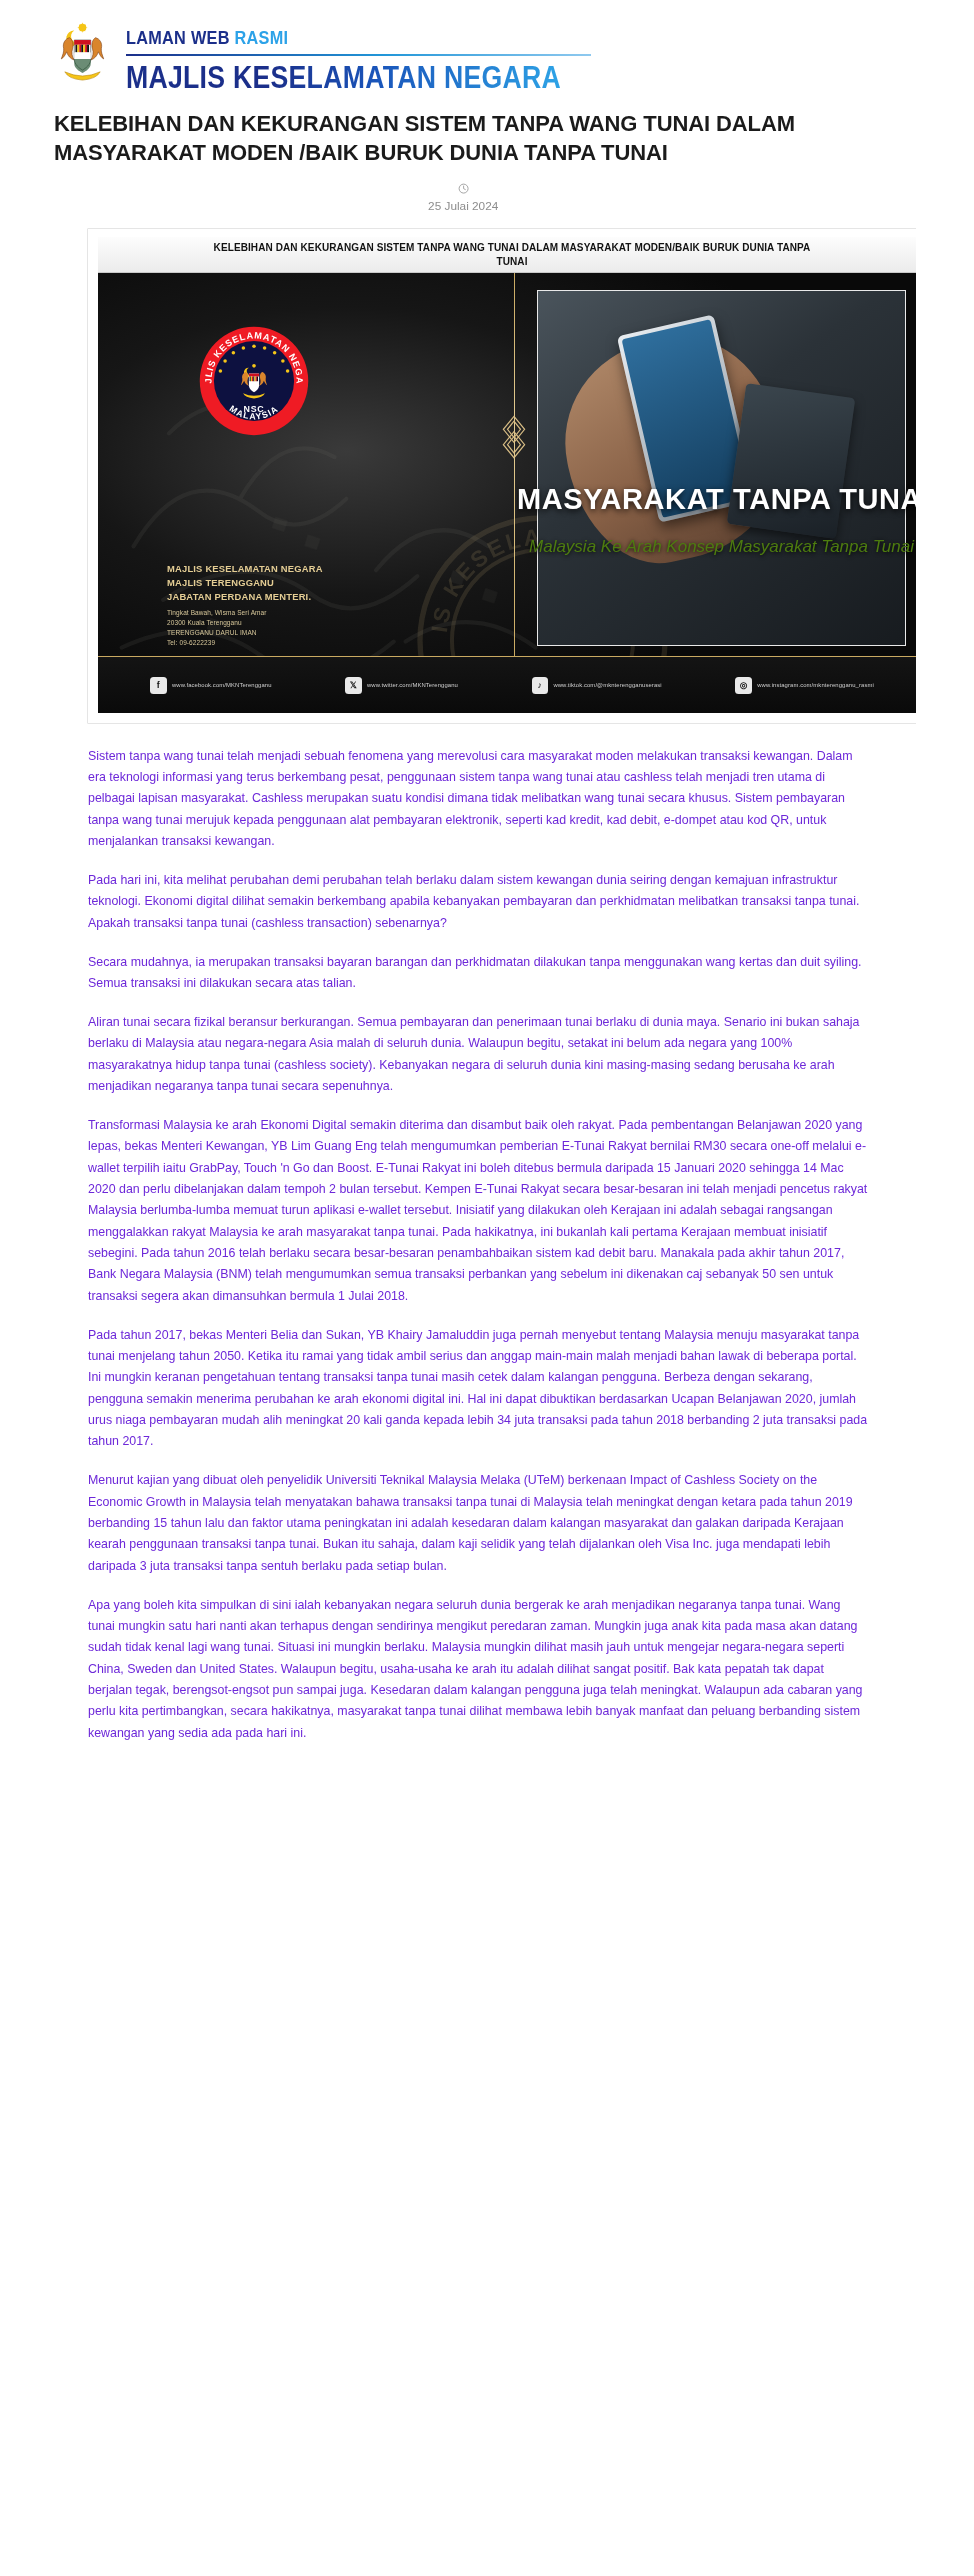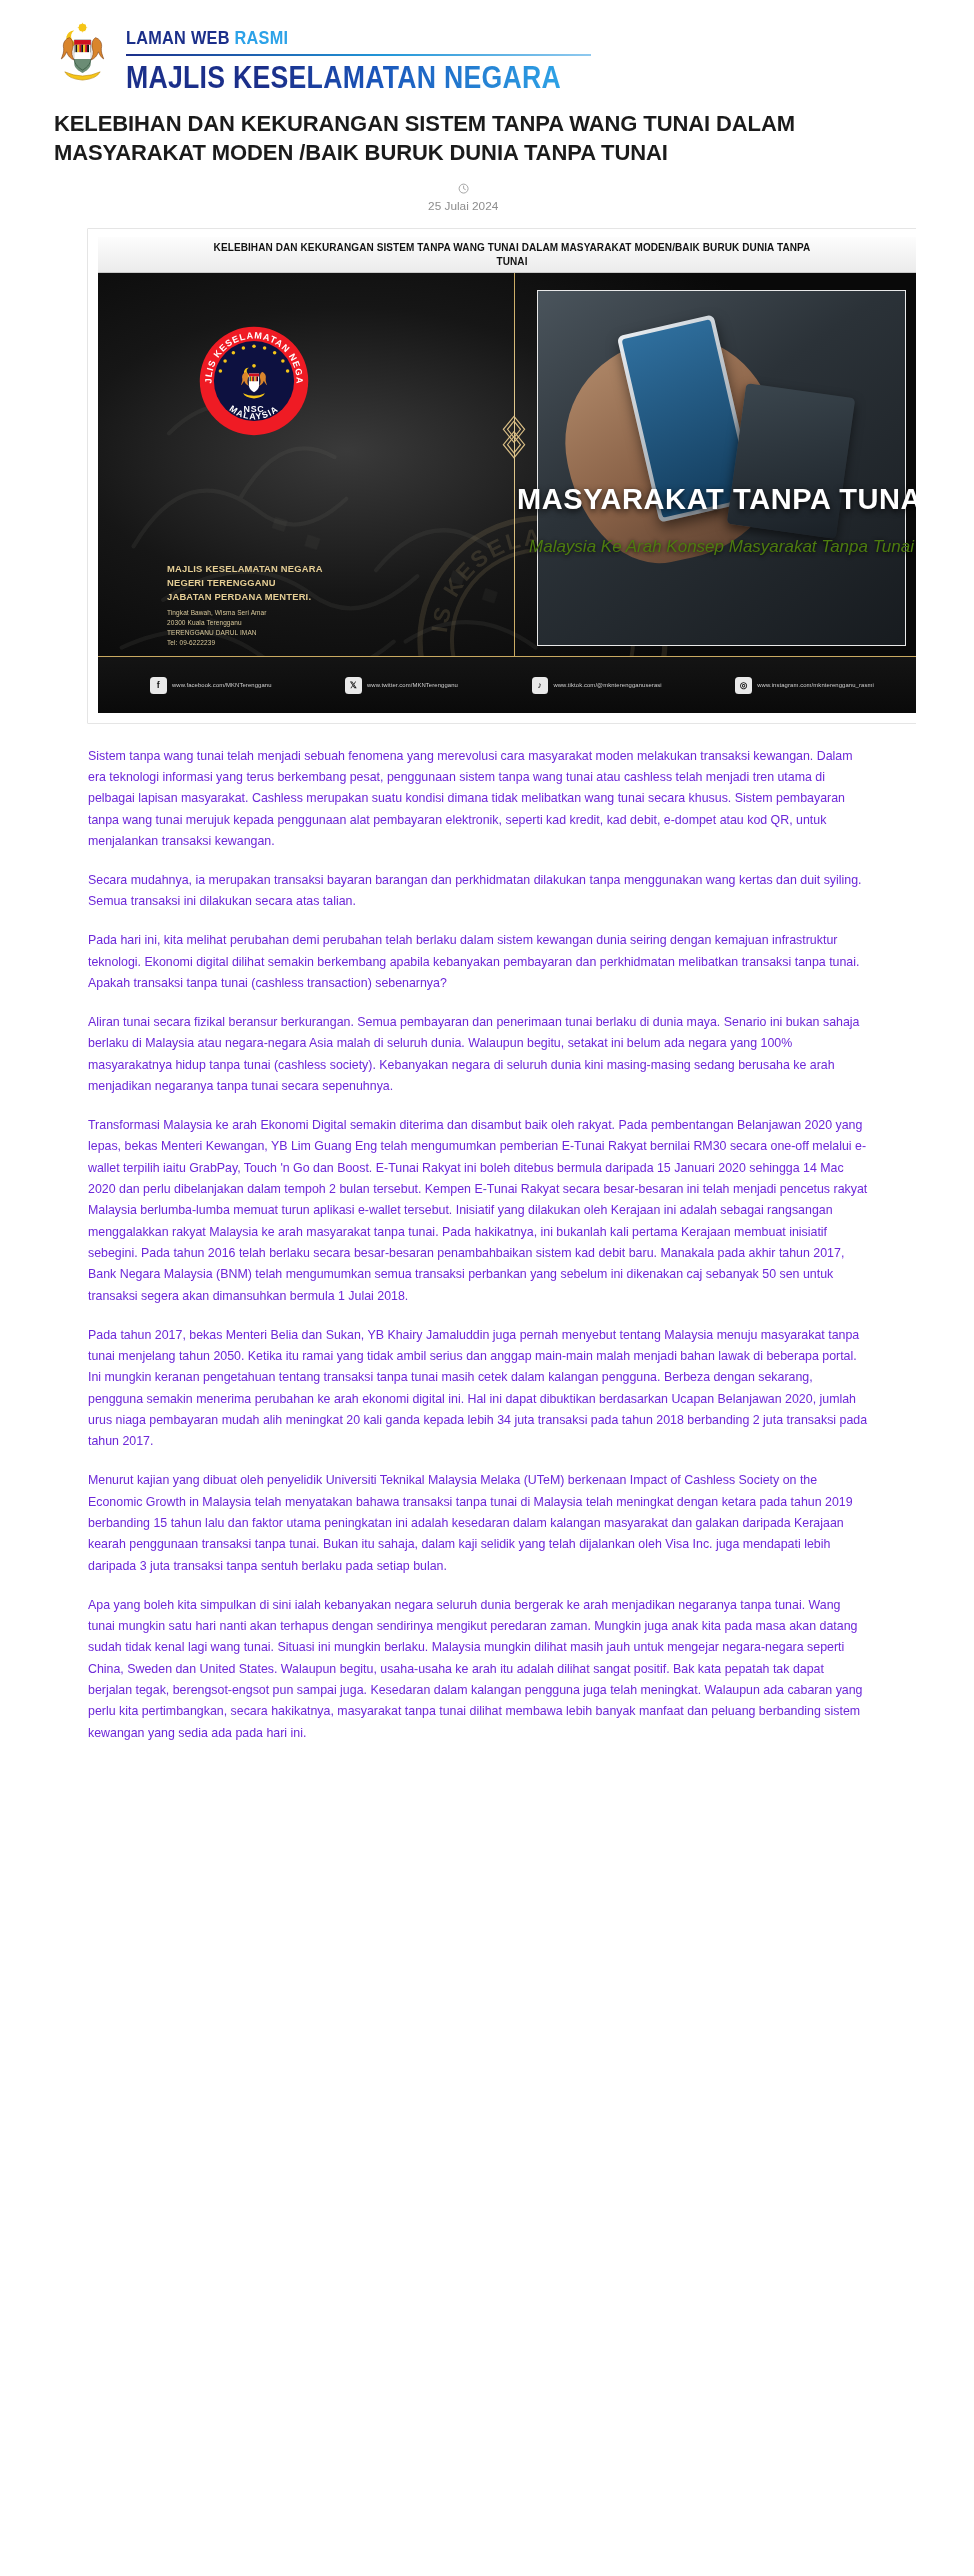--- a/index.html
+++ b/index.html
@@ -482,21 +482,21 @@
             </text>
             <text font-size="17" font-weight="bold" fill="#c9b079" letter-spacing="3">
               <textPath href="#gArcBot" startOffset="50%" text-anchor="middle">MALAYSIA</textPath>
             </text>
             <text x="95" y="150" font-size="17" font-weight="bold" fill="#c9b079" text-anchor="middle">NSC</text>
           </svg>
         </div>
 
         <div class="poster-info">
           <div>MAJLIS KESELAMATAN NEGARA</div>
-          <div>NEGERI TERENGGANU</div>
+          <div>MAJLIS TERENGGANU</div>
           <div>JABATAN PERDANA MENTERI.</div>
           <div class="small" style="white-space:pre-line">Tingkat Bawah, Wisma Seri Amar
 20300 Kuala Terengganu
 TERENGGANU DARUL IMAN
 Tel: 09-6222239</div>
         </div>
 
         <div class="photo-panel">
           <div class="photo-inner">
             <div class="photo-hand"></div>
@@ -526,22 +526,22 @@
             <span class="social-glyph">◎</span>
             <span>www.instagram.com/mknterengganu_rasmi</span>
           </div>
         </div>
 
       </div>
     </div>
 
     <div class="body-copy">
       <p>Sistem tanpa wang tunai telah menjadi sebuah fenomena yang merevolusi cara masyarakat moden melakukan transaksi kewangan.  Dalam era teknologi informasi yang terus berkembang pesat, penggunaan sistem tanpa wang tunai atau cashless telah menjadi tren utama di pelbagai lapisan masyarakat. Cashless merupakan suatu kondisi dimana tidak melibatkan wang tunai secara khusus. Sistem pembayaran tanpa wang tunai merujuk kepada penggunaan alat pembayaran elektronik, seperti kad kredit, kad debit, e-dompet atau kod QR, untuk menjalankan transaksi kewangan.</p>
+      <p>Pada hari ini, kita melihat perubahan demi perubahan telah berlaku dalam sistem kewangan dunia seiring dengan kemajuan infrastruktur teknologi. Ekonomi digital dilihat semakin berkembang apabila kebanyakan pembayaran dan perkhidmatan melibatkan transaksi tanpa tunai. Apakah transaksi tanpa tunai (cashless transaction) sebenarnya?</p>
       <p>Secara mudahnya, ia merupakan transaksi bayaran barangan dan perkhidmatan dilakukan tanpa menggunakan wang kertas dan duit syiling. Semua transaksi ini dilakukan secara atas talian.</p>
-      <p>Pada hari ini, kita melihat perubahan demi perubahan telah berlaku dalam sistem kewangan dunia seiring dengan kemajuan infrastruktur teknologi. Ekonomi digital dilihat semakin berkembang apabila kebanyakan pembayaran dan perkhidmatan melibatkan transaksi tanpa tunai. Apakah transaksi tanpa tunai (cashless transaction) sebenarnya?</p>
       <p>Aliran tunai secara fizikal beransur berkurangan. Semua pembayaran dan penerimaan tunai berlaku di dunia maya. Senario ini bukan sahaja berlaku di Malaysia atau negara-negara Asia malah di seluruh dunia. Walaupun begitu, setakat ini belum ada negara yang 100% masyarakatnya hidup tanpa tunai (cashless society). Kebanyakan negara di seluruh dunia kini masing-masing sedang berusaha ke arah menjadikan negaranya tanpa tunai secara sepenuhnya.</p>
       <p>Transformasi Malaysia ke arah Ekonomi Digital semakin diterima dan disambut baik oleh rakyat. Pada pembentangan Belanjawan 2020 yang lepas, bekas Menteri Kewangan, YB Lim Guang Eng telah mengumumkan pemberian E-Tunai Rakyat bernilai RM30 secara one-off melalui e-wallet terpilih iaitu GrabPay, Touch 'n Go dan Boost. E-Tunai Rakyat ini boleh ditebus bermula daripada 15 Januari 2020 sehingga 14 Mac 2020 dan perlu dibelanjakan dalam tempoh 2 bulan tersebut.  Kempen E-Tunai Rakyat secara besar-besaran ini telah menjadi pencetus rakyat Malaysia berlumba-lumba memuat turun aplikasi e-wallet tersebut. Inisiatif yang dilakukan oleh Kerajaan ini adalah sebagai rangsangan menggalakkan rakyat Malaysia ke arah masyarakat tanpa tunai.  Pada hakikatnya, ini bukanlah kali pertama Kerajaan membuat inisiatif sebegini. Pada tahun 2016 telah berlaku secara besar-besaran penambahbaikan sistem kad debit baru. Manakala pada akhir tahun 2017, Bank Negara Malaysia (BNM) telah mengumumkan semua transaksi perbankan yang sebelum ini dikenakan caj sebanyak 50 sen untuk transaksi segera akan dimansuhkan bermula 1 Julai 2018.</p>
       <p>Pada tahun 2017, bekas Menteri Belia dan Sukan, YB Khairy Jamaluddin juga pernah menyebut tentang Malaysia menuju masyarakat tanpa tunai menjelang tahun 2050. Ketika itu ramai yang tidak ambil serius dan anggap main-main malah menjadi bahan lawak di beberapa portal. Ini mungkin keranan pengetahuan tentang transaksi tanpa tunai masih cetek dalam kalangan pengguna. Berbeza dengan sekarang, pengguna semakin menerima perubahan ke arah ekonomi digital ini.  Hal ini dapat dibuktikan berdasarkan Ucapan Belanjawan 2020, jumlah urus niaga pembayaran mudah alih meningkat 20 kali ganda kepada lebih 34 juta transaksi pada tahun 2018 berbanding 2 juta transaksi pada tahun 2017.</p>
       <p>Menurut kajian yang dibuat oleh penyelidik Universiti Teknikal Malaysia Melaka (UTeM) berkenaan Impact of Cashless Society on the Economic Growth in Malaysia telah menyatakan bahawa transaksi tanpa tunai di Malaysia telah meningkat dengan ketara pada tahun 2019 berbanding 15 tahun lalu dan faktor utama peningkatan ini adalah kesedaran dalam kalangan masyarakat dan galakan daripada Kerajaan kearah penggunaan transaksi tanpa tunai. Bukan itu sahaja, dalam kaji selidik yang telah dijalankan oleh Visa Inc. juga mendapati lebih daripada 3 juta transaksi tanpa sentuh berlaku pada setiap bulan.</p>
       <p>Apa yang boleh kita simpulkan di sini ialah kebanyakan negara seluruh dunia bergerak ke arah menjadikan negaranya tanpa tunai. Wang tunai mungkin satu hari nanti akan terhapus dengan sendirinya mengikut peredaran zaman. Mungkin juga anak kita pada masa akan datang sudah tidak kenal lagi wang tunai. Situasi ini mungkin berlaku.  Malaysia mungkin dilihat masih jauh untuk mengejar negara-negara seperti China, Sweden dan United States. Walaupun begitu, usaha-usaha ke arah itu adalah dilihat sangat positif. Bak kata pepatah tak dapat berjalan tegak, berengsot-engsot pun sampai juga.  Kesedaran dalam kalangan pengguna juga telah meningkat. Walaupun ada cabaran yang perlu kita pertimbangkan, secara hakikatnya, masyarakat tanpa tunai dilihat membawa lebih banyak manfaat dan peluang berbanding sistem kewangan yang sedia ada pada hari ini.</p>
     </div>
 
   </div>
 </div>
 

